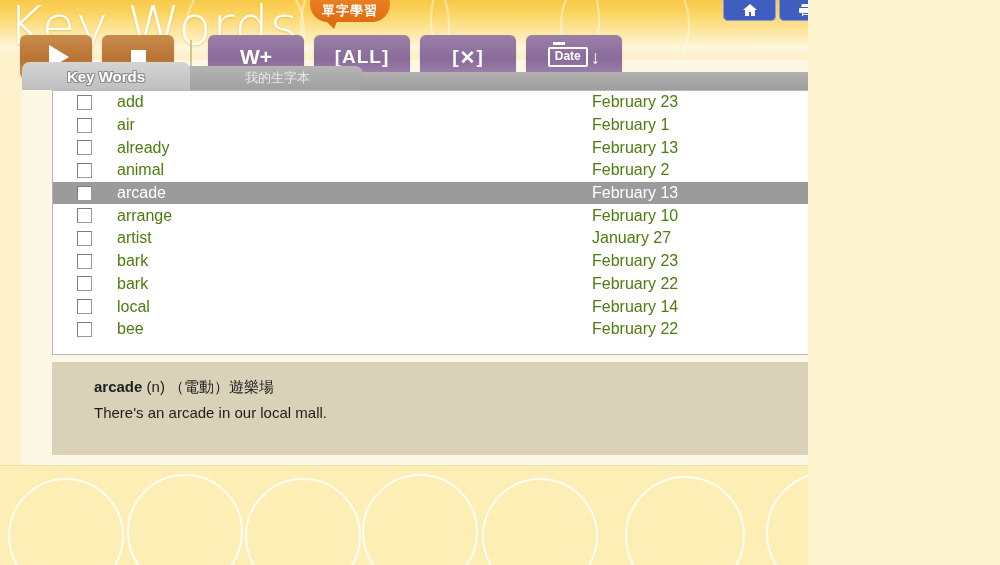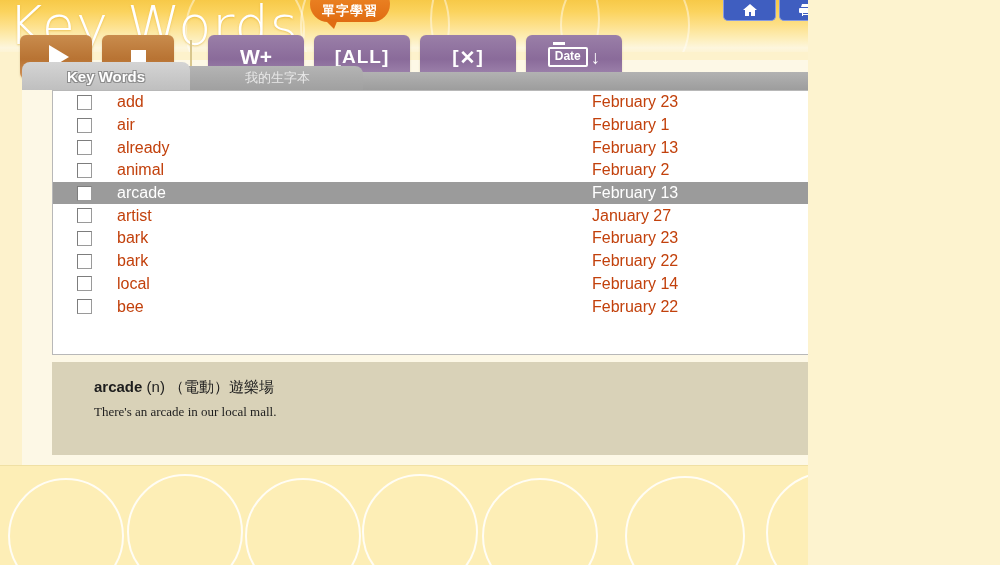--- a/index.html
+++ b/index.html
@@ -148,21 +148,21 @@
   .list {
     flex: 1 1 auto;
     position: relative;
     overflow: hidden;
   }
   .row {
     height: 22.7px;
     display: flex;
     align-items: center;
     font-size: 16px;
-    color: #c2410c;
+    color: #4d7c0f;
     cursor: pointer;
     padding-left: 2px;
   }
   .row.selected {
     background: #9b9b9b;
     color: #ffffff;
   }
   .cb {
     width: 15px; height: 15px;
     background: #fff;
@@ -213,21 +213,21 @@
   
   .def {
     position: absolute; left: 30px; top: 302px;
     width: 896px; height: 93px;
     background: #d9d2b8;
     padding: 16px 16px 0 42px;
     color: #1d1d1d;
   }
   .def-line1 { font-size: 15px; margin-bottom: 7px; white-space: nowrap; }
   .def-line1 b { font-weight: bold; }
-  .def-line2 { font-size: 13px; white-space: nowrap; font-family: Liberation Serif, serif; }
+  .def-line2 { font-size: 15px; white-space: nowrap; }
 
   
   .bottom {
     position: absolute; left: 0; top: 465px;
     width: 1000px; height: 100px;
     background: #fdeeb6;
     overflow: hidden;
     border-top: 1px solid #f0e0a4;
   }
   .b-circle {
@@ -413,20 +413,25 @@
           </div>
           <div class="row">
             <div class="cb"></div>
             <div class="row-word">animal</div>
             <div class="row-date">February 2</div>
           </div>
           <div class="row selected">
             <div class="cb"></div>
             <div class="row-word">arcade</div>
             <div class="row-date">February 13</div>
+          </div>
+          <div class="row">
+            <div class="cb"></div>
+            <div class="row-word">arrange</div>
+            <div class="row-date">February 10</div>
           </div>
           <div class="row">
             <div class="cb"></div>
             <div class="row-word">artist</div>
             <div class="row-date">January 27</div>
           </div>
           <div class="row">
             <div class="cb"></div>
             <div class="row-word">bark</div>
             <div class="row-date">February 23</div>

